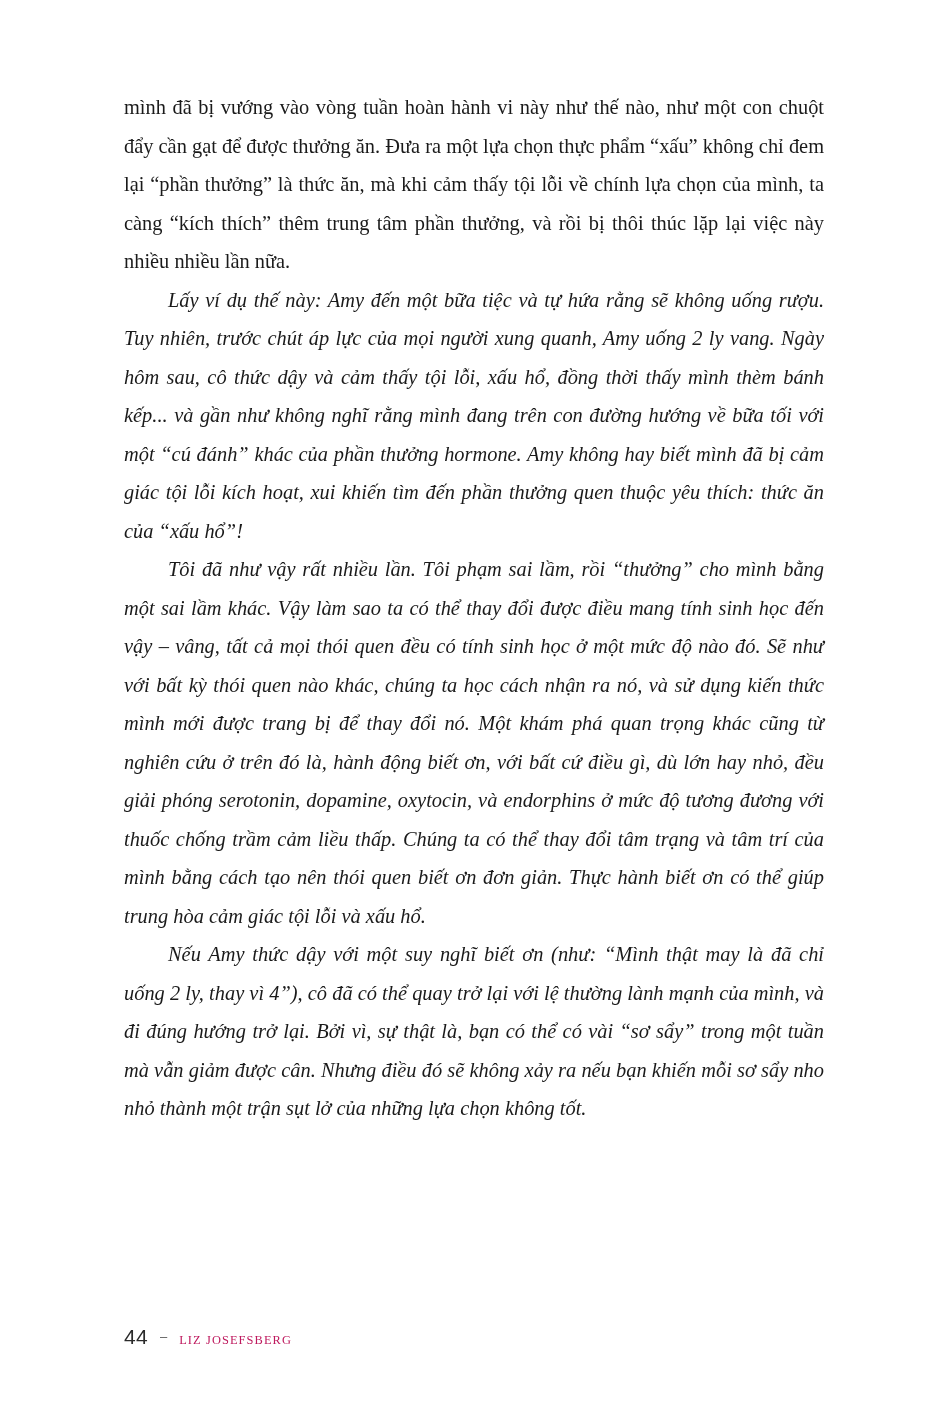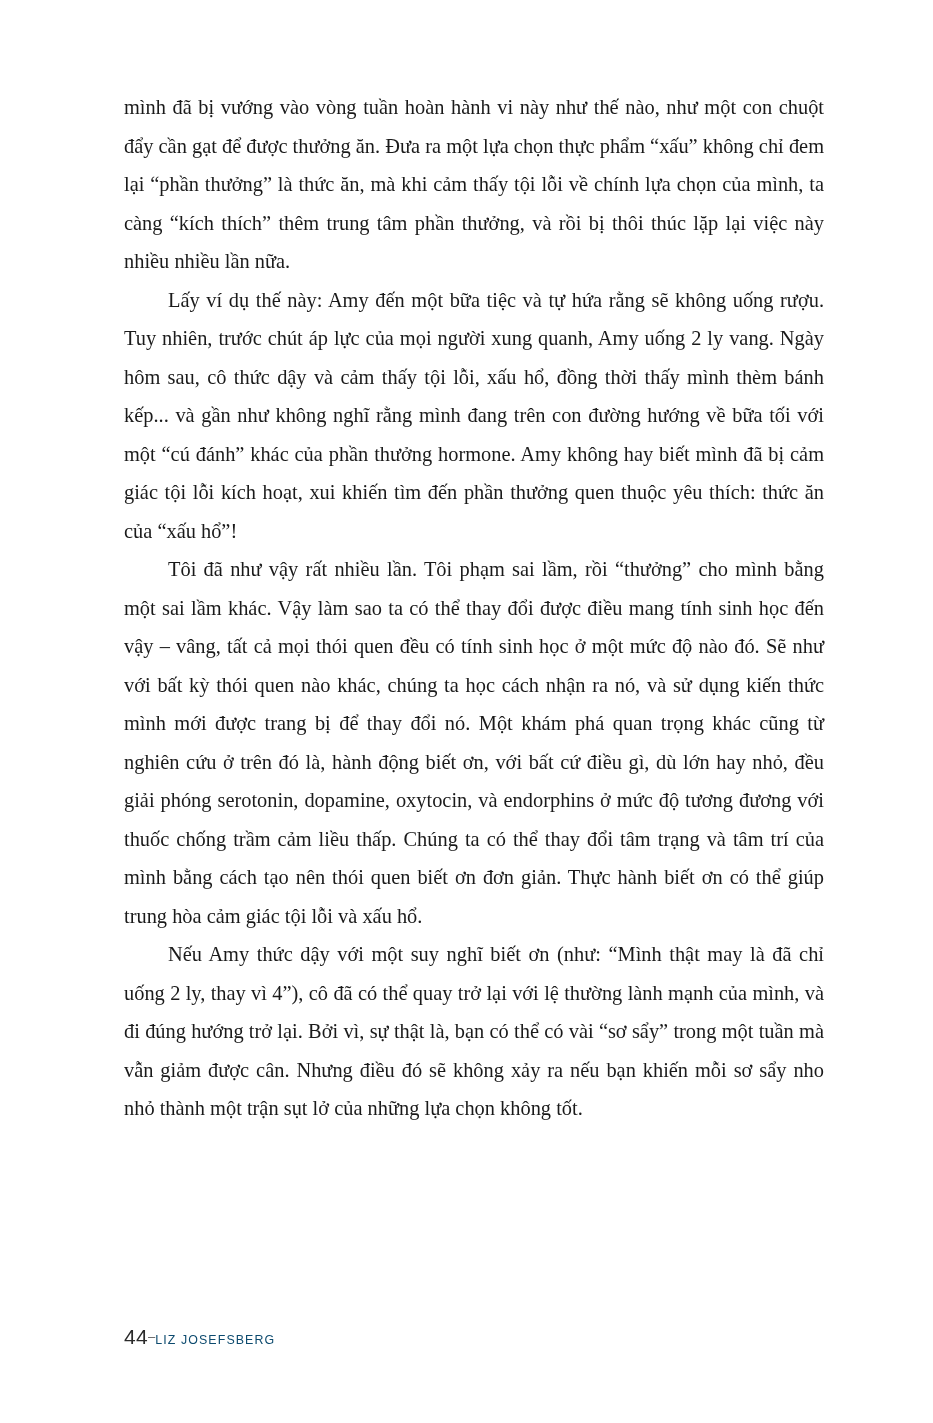--- a/index.html
+++ b/index.html
@@ -29,46 +29,48 @@
   .para {
     font-size: 20.4px;
     line-height: 38.5px;
     text-align: justify;
     text-justify: inter-word;
     margin: 0 0 0 0;
     hyphens: none;
   }
   .para + .para {
     text-indent: 44px;
+    font-style: italic;
   }
   .footer {
     position: absolute;
     left: 124px;
     bottom: 74px;
     display: flex;
     align-items: baseline;
+    gap: 12px;
   }
   .folio {
     font-family: "Liberation Sans", sans-serif;
     font-size: 21px;
     color: #2b2b2b;
     letter-spacing: 0.3px;
   }
   .folio-dash {
     font-family: "Liberation Sans", sans-serif;
     font-size: 13px;
     color: #5a5a5a;
     position: relative;
     top: -3px;
   }
   .running-head {
-    font-family: Liberation Sans, sans-serif;
+    font-family: Liberation Serif, serif;
     font-size: 12.4px;
     letter-spacing: 1.1px;
-    color: #0c4a6e;
+    color: #be185d;
     text-transform: uppercase;
   }
 </style>
 </head>
 <body>
 
 <div class="page">
 
   <div class="content">
     <p class="para">mình đã bị vướng vào vòng tuần hoàn hành vi này như thế nào, như một con chuột đẩy cần gạt để được thưởng ăn. Đưa ra một lựa chọn thực phẩm “xấu” không chỉ đem lại “phần thưởng” là thức ăn, mà khi cảm thấy tội lỗi về chính lựa chọn của mình, ta càng “kích thích” thêm trung tâm phần thưởng, và rồi bị thôi thúc lặp lại việc này nhiều nhiều lần nữa.</p>

